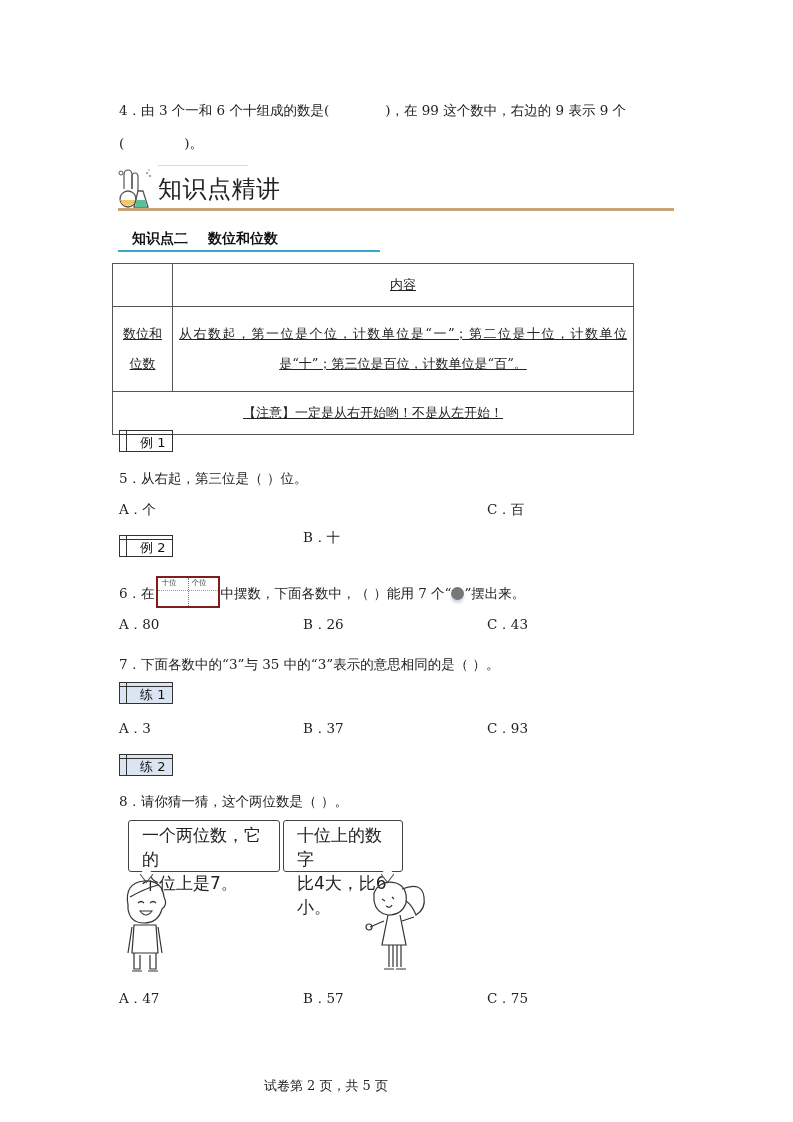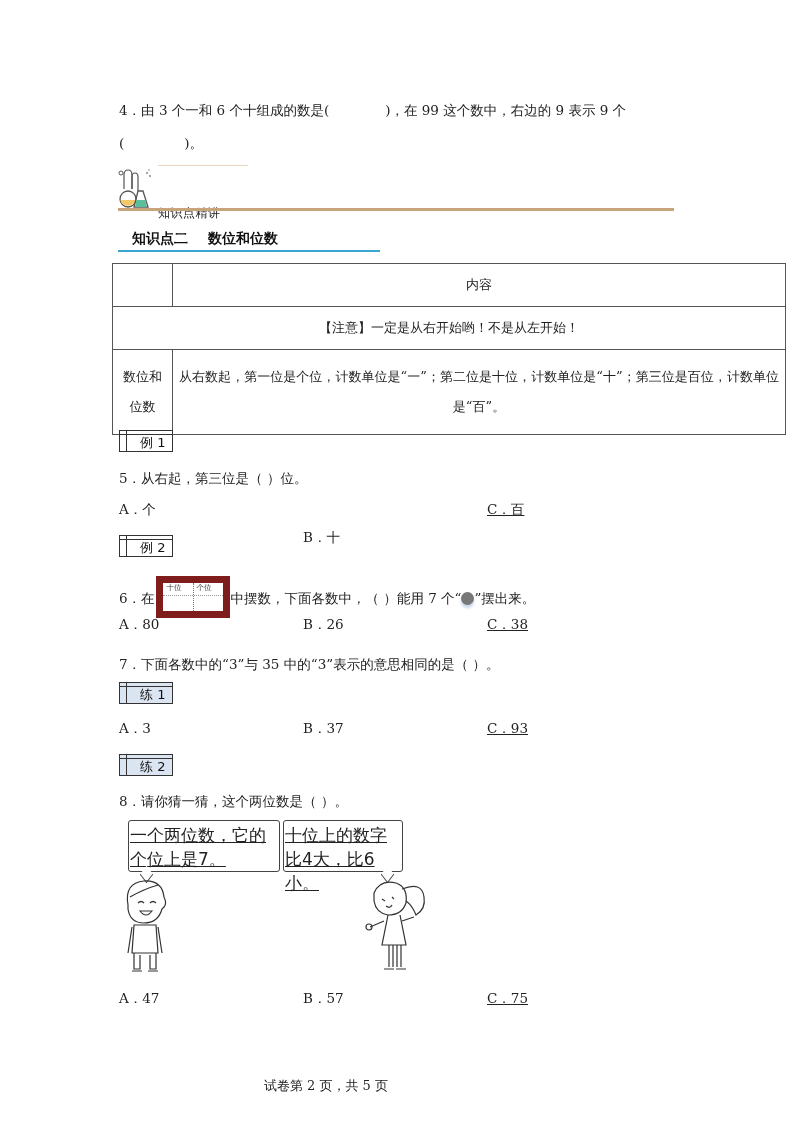--- a/index.html
+++ b/index.html
@@ -11,59 +11,59 @@
   }
   .line { position: absolute; left: 119px; white-space: nowrap; }
   .q4-line1 { top: 102px; }
   .q4-line2 { top: 135px; }
   .blank-wide { display: inline-block; width: 56px; }
   .blank-wide2 { display: inline-block; width: 60px; }
 
   
   .section-head { position: absolute; left: 118px; top: 165px; width: 556px; height: 47px; }
   .section-head .icon { position: absolute; left: 0; top: 2px; width: 36px; height: 42px; }
-  .section-head .title { position: absolute; left: 40px; top: 8px; font-family: "DejaVu Sans", sans-serif; font-size: 12px; color: #222; letter-spacing: 0.5px; margin-top: 32px; }
+  .section-head .title { position: absolute; left: 40px; top: 8px; font-family: "DejaVu Sans", sans-serif; font-size: 24px; color: #222; letter-spacing: 0.5px; }
   .section-head .topline { position: absolute; left: 40px; top: 0; width: 90px; height: 1px; background: #e8d6c0; }
   .section-head .underline { position: absolute; left: 0; top: 43px; width: 556px; height: 3px; background: #c9a47a; }
 
   .subhead { position: absolute; left: 118px; top: 228px; width: 262px; height: 26px; }
   .subhead .text { position: absolute; left: 14px; top: 2px; font-family: "DejaVu Sans", sans-serif; font-weight: bold; font-size: 14px; color: #111; }
   .subhead .text .gap { display: inline-block; width: 20px; }
   .subhead .bar { position: absolute; left: 0; top: 22px; width: 262px; height: 2px; background: #3aa6d0; }
 
   
-  .kb-table { position: absolute; left: 112px; top: 263px; width: 674px; border-collapse: collapse; font-size: 13px; }
+  .kb-table { position: absolute; left: 112px; top: 263px; width: 522px; border-collapse: collapse; font-size: 13px; text-decoration: underline; }
   .kb-table td { border: 1.3px solid #555; }
   .kb-table .c1 { width: 57px; text-align: center; line-height: 30px; }
   .kb-table .hdr { height: 40px; text-align: center; }
   .kb-table .body { height: 72px; padding: 6px 6px; line-height: 30px; text-align: justify; text-align-last: center; }
   .kb-table .note { height: 40px; text-align: center; }
 
   
   .tag { position: absolute; left: 119px; width: 54px; height: 22px; border: 1.3px solid #333; box-sizing: border-box; }
   .tag .inner-v { position: absolute; left: 6px; top: 0; bottom: 0; width: 1.3px; background: #333; }
   .tag .inner-h { position: absolute; left: 0; right: 0; top: 3px; height: 1.3px; background: #333; }
   .tag .label { position: absolute; left: 20px; top: 3px; font-family: "DejaVu Sans", sans-serif; font-size: 13px; color: #111; }
   .tag.blue { background: #dbe5f1; }
 
   .opt { position: absolute; white-space: nowrap; }
   .optA { left: 119px; }
   .optB { left: 303px; }
-  .optC { left: 487px; text-decoration: underline; }
-
-  
-  .pv-grid { display: inline-block; vertical-align: middle; position: relative; width: 60px; height: 28px; border: 7px solid #7f1d1d; margin: 0 1px; top: -2px; }
+  .optC { left: 487px; }
+
+  
+  .pv-grid { display: inline-block; vertical-align: middle; position: relative; width: 60px; height: 28px; border: 2px solid #7f1d1d; margin: 0 1px; top: -2px; }
   .pv-grid .mid { position: absolute; left: 30px; top: 0; bottom: 0; border-left: 1px dotted #777; }
   .pv-grid .hline { position: absolute; left: 0; right: 0; top: 12px; border-top: 1px dotted #999; }
   .pv-grid .lab { position: absolute; top: 0px; font-size: 7.5px; color: #333; }
   .pv-grid .lab.l { left: 4px; } .pv-grid .lab.r { left: 34px; }
   .dot { display: inline-block; width: 13px; height: 13px; border-radius: 50%; background: #777; vertical-align: middle; position: relative; top: -1px; box-shadow: 0 3px 3px #c9d3e8; }
 
   
-  .bubble { position: absolute; border: 1.3px solid #444; border-radius: 3px; background: #fff; font-family: "DejaVu Sans", sans-serif; font-size: 17px; line-height: 24px; padding: 2px 1px; color: #222; box-sizing: border-box; text-decoration: underline; }
+  .bubble { position: absolute; border: 1.3px solid #444; border-radius: 3px; background: #fff; font-family: "DejaVu Sans", sans-serif; font-size: 17px; line-height: 24px; padding: 2px 13px; color: #222; box-sizing: border-box; }
   .bubble .tail { position: absolute; bottom: -9px; width: 10px; height: 10px; background: #fff; border-right: 1.3px solid #444; border-bottom: 1.3px solid #444; transform: rotate(45deg) skew(8deg, 8deg); }
   .figure { position: absolute; }
 
   .footer { position: absolute; top: 1077px; left: 0; width: 652px; text-align: center; font-size: 13px; color: #222; }
 </style>
 </head>
 <body>
 
 <div class="line q4-line1">
   <span>4．由 3 个一和 6 个十组成的数是(</span><span class="blank-wide"></span><span>)，在 99 这个数中，右边的 9 表示 9 个</span>
@@ -95,29 +95,29 @@
   <div class="bar"></div>
 </div>
 
 <table class="kb-table">
   <tbody>
       <tr>
     <td class="c1"></td>
     <td class="hdr">内容</td>
   </tr>
   <tr>
-    <td colspan="2" class="note">【注意】一定是从右开始哟！不是从左开始！</td>
-  </tr>
-  <tr>
     <td class="c1">
           <div>数位和</div>
           <div>位数</div>
         </td>
     <td class="body">从右数起，第一位是个位，计数单位是“一”；第二位是十位，计数单位是“十”；第三位是百位，计数单位是“百”。</td>
   </tr>
+  <tr>
+    <td colspan="2" class="note">【注意】一定是从右开始哟！不是从左开始！</td>
+  </tr>
 </tbody>
   </table>
 
 <div class="tag" style="top:430px;">
   <div class="inner-h"></div>
     <div class="inner-v"></div>
   <span class="label">例 1</span>
 </div>
 <div class="line" style="top:470px;">5．从右起，第三位是（    ）位。</div>
 <div class="opt optA" style="top:501px;">A．个</div>
@@ -127,21 +127,21 @@
 <div class="tag" style="top:535px;">
   <div class="inner-h"></div>
     <div class="inner-v"></div>
   <span class="label">例 2</span>
 </div>
 <div class="line" style="top:578px;">
   <span>6．在</span><span class="pv-grid"><span class="hline"></span><span class="mid"></span><span class="lab l">十位</span><span class="lab r">个位</span></span><span>中摆数，下面各数中，（    ）能用 7 个“</span><span class="dot"></span><span>”摆出来。</span>
 </div>
 <div class="opt optA" style="top:616px;">A．80</div>
 <div class="opt optB" style="top:616px;">B．26</div>
-<div class="opt optC" style="top:616px;">C．38</div>
+<div class="opt optC" style="top:616px;">C．43</div>
 
 <div class="tag blue" style="top:682px;">
   <div class="inner-h"></div>
     <div class="inner-v"></div>
   <span class="label">练 1</span>
 </div>
 <div class="line" style="top:656px;text-align:center;">7．下面各数中的“3”与 35 中的“3”表示的意思相同的是（    ）。</div>
 <div class="opt optA" style="top:720px;">A．3</div>
 <div class="opt optB" style="top:720px;">B．37</div>
 <div class="opt optC" style="top:720px;">C．93</div>

